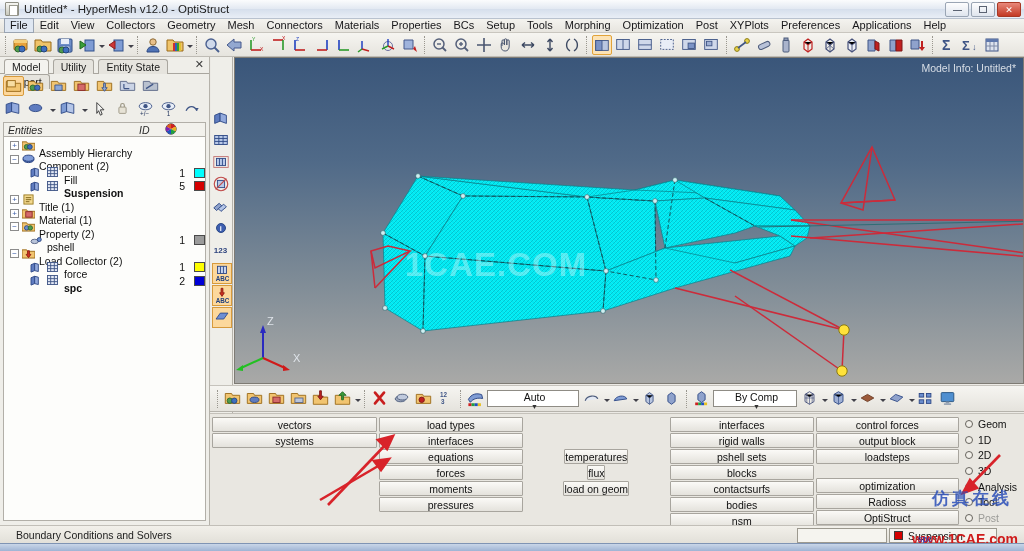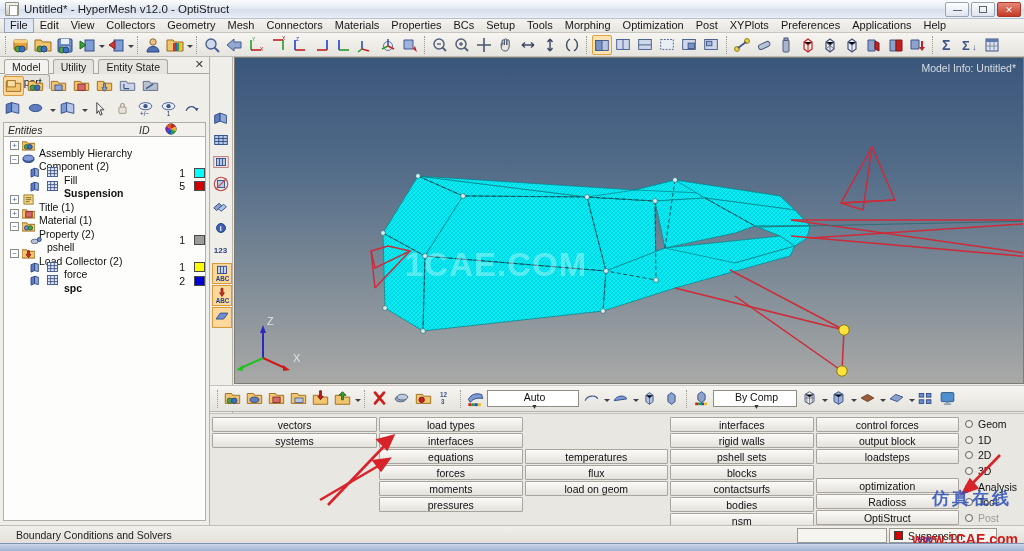--- a/index.html
+++ b/index.html
@@ -145,21 +145,21 @@
 
   
   .panelgrid {
     position:absolute; left:210px; top:413px; width:814px; height:112px;
     background:#e9e7e1; border-top:1px solid #c4c1ba;
     display:flex; padding:3px 2px 0 2px;
   }
   .pcol { display:flex; flex-direction:column; gap:1px; }
   .pcol.c1 { width:168px; margin-right:2px; }
   .pcol.c2 { width:146px; margin-right:2px; }
-  .pcol.c3 { width:146px; margin-right:2px; }
+  .pcol.c3 { width:146px; margin-right:2px;align-items:center; }
   .pcol.c4 { width:146px; margin-right:2px; }
   .pcol.c5 { width:146px; margin-right:2px; }
   .pbtnx {
     height:15px; line-height:14px; text-align:center; font-size:10.5px; color:#111;
     background: linear-gradient(#fbfaf7,#e4e2dc);
     border:1px solid #a8a59e; border-radius:1px;
   }
   .pbtnx.empty { background:none; border:none; }
   .radios { width:62px; display:flex; flex-direction:column; gap:1px; padding-left:4px; }
   .rrow { height:15px; display:flex; align-items:center; font-size:10.5px; color:#111; }

